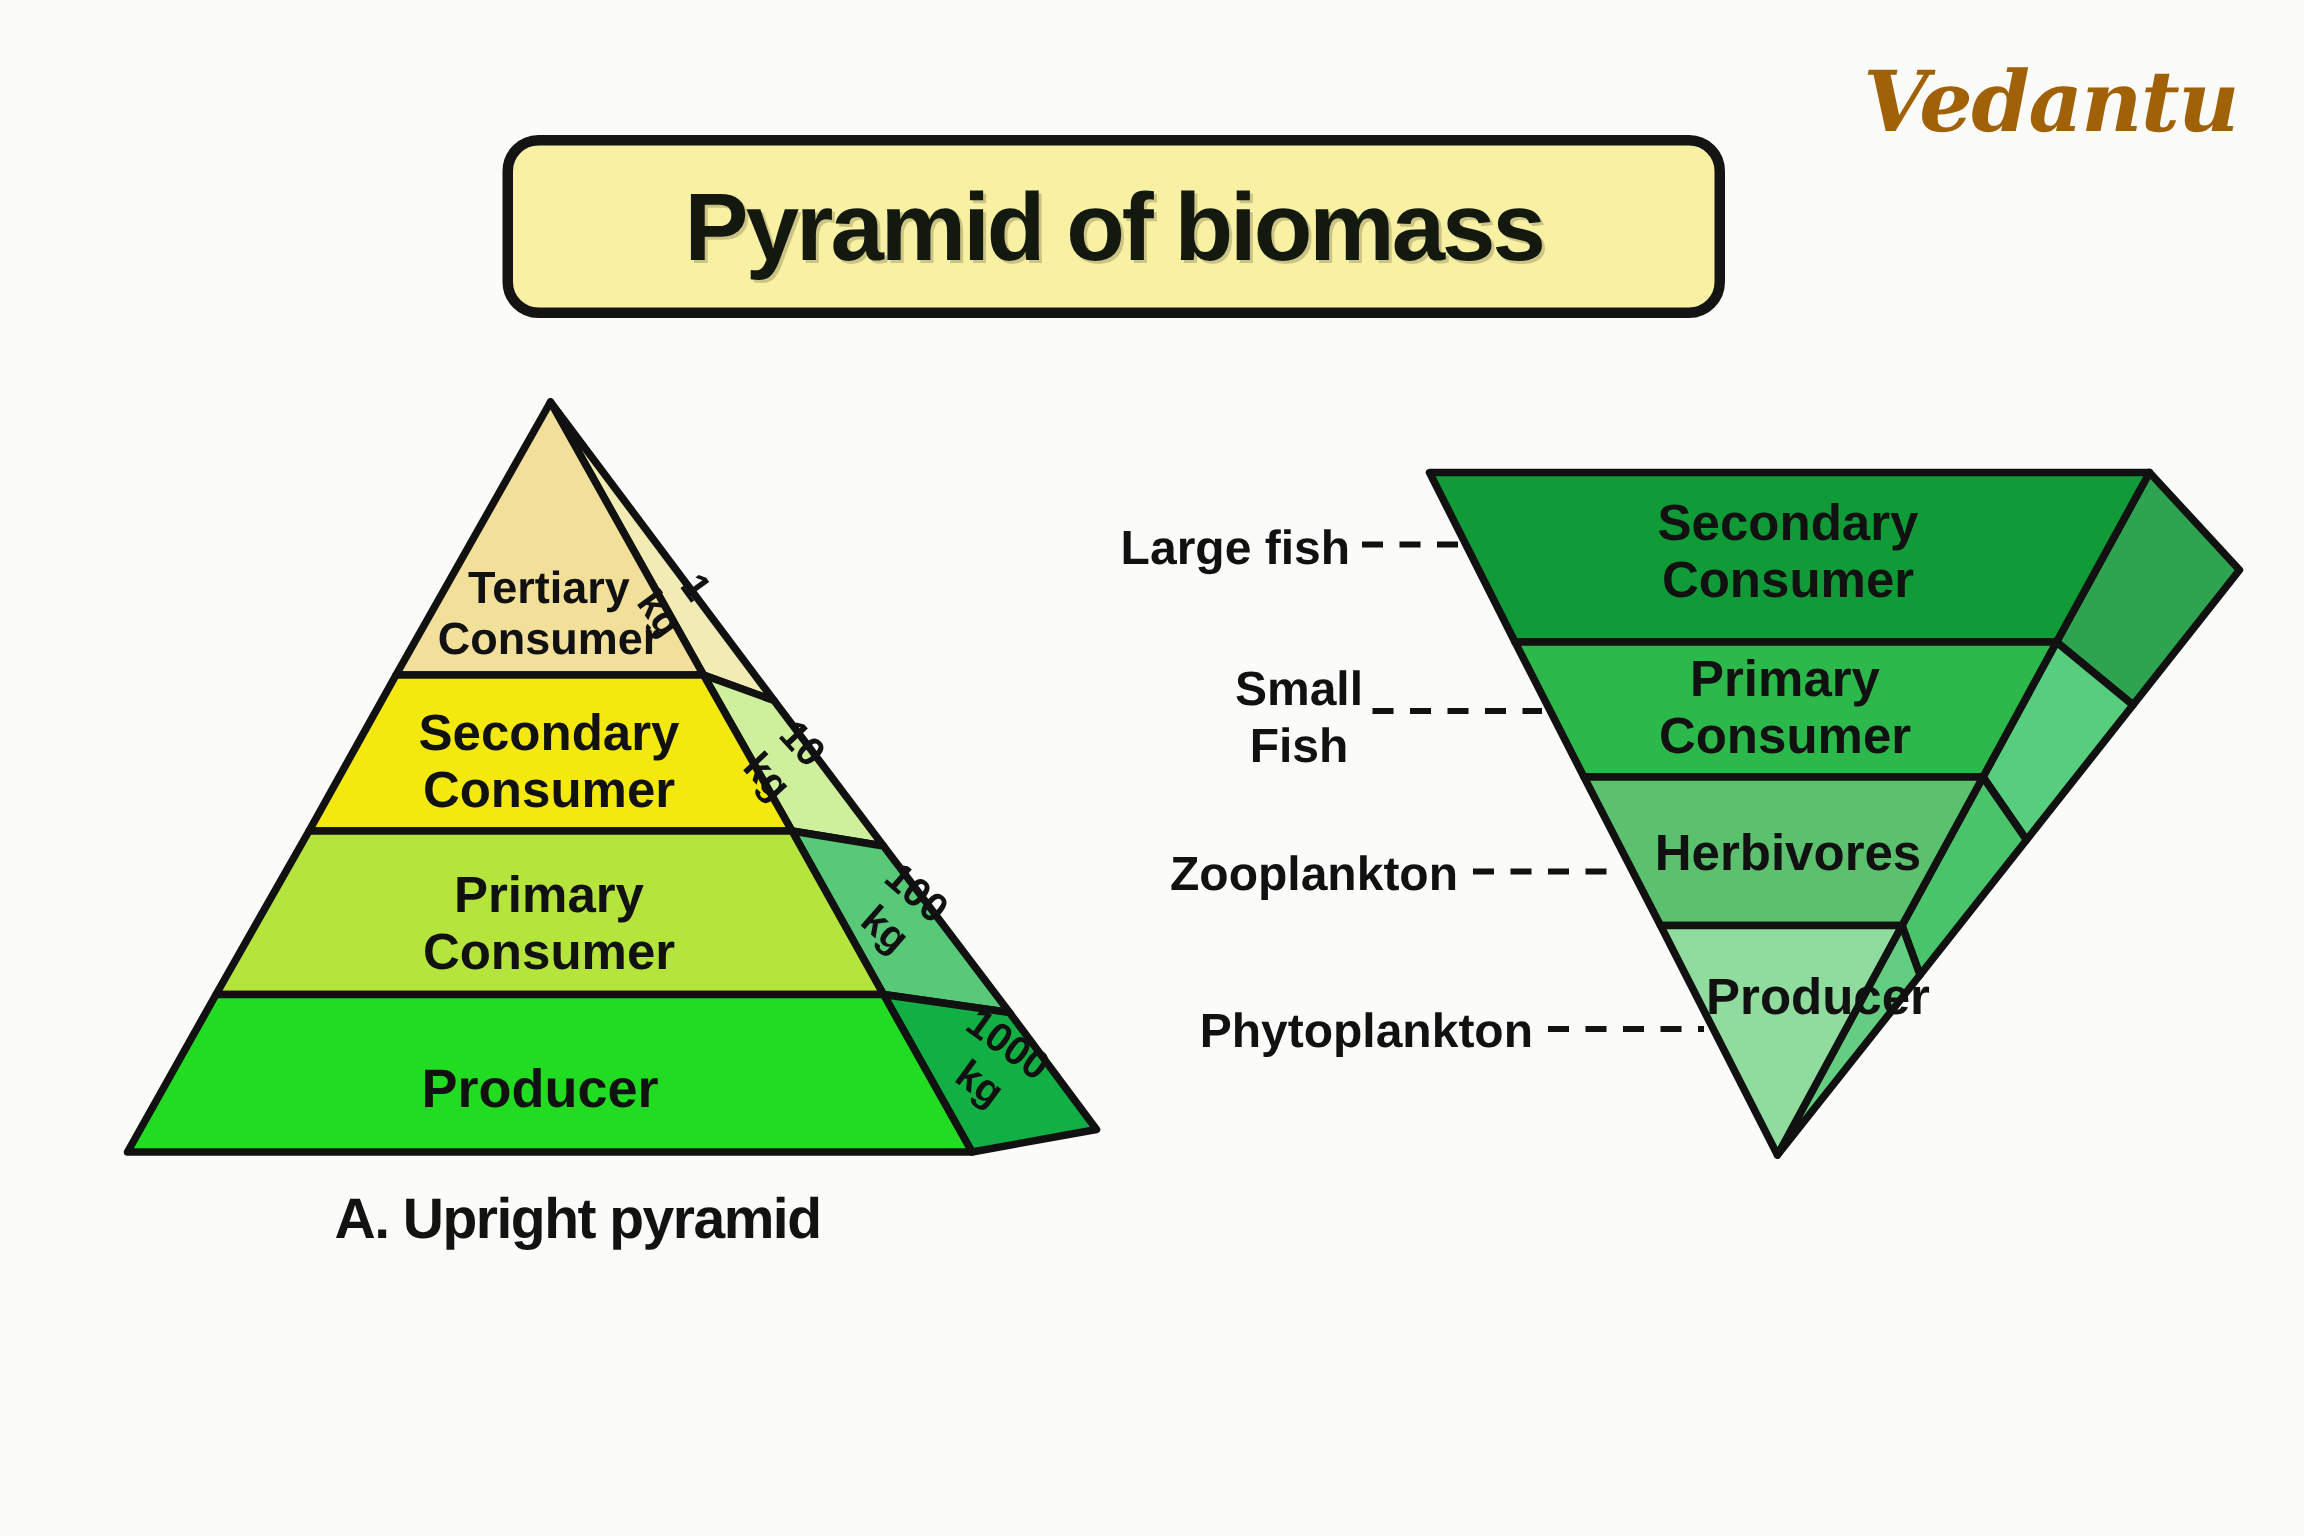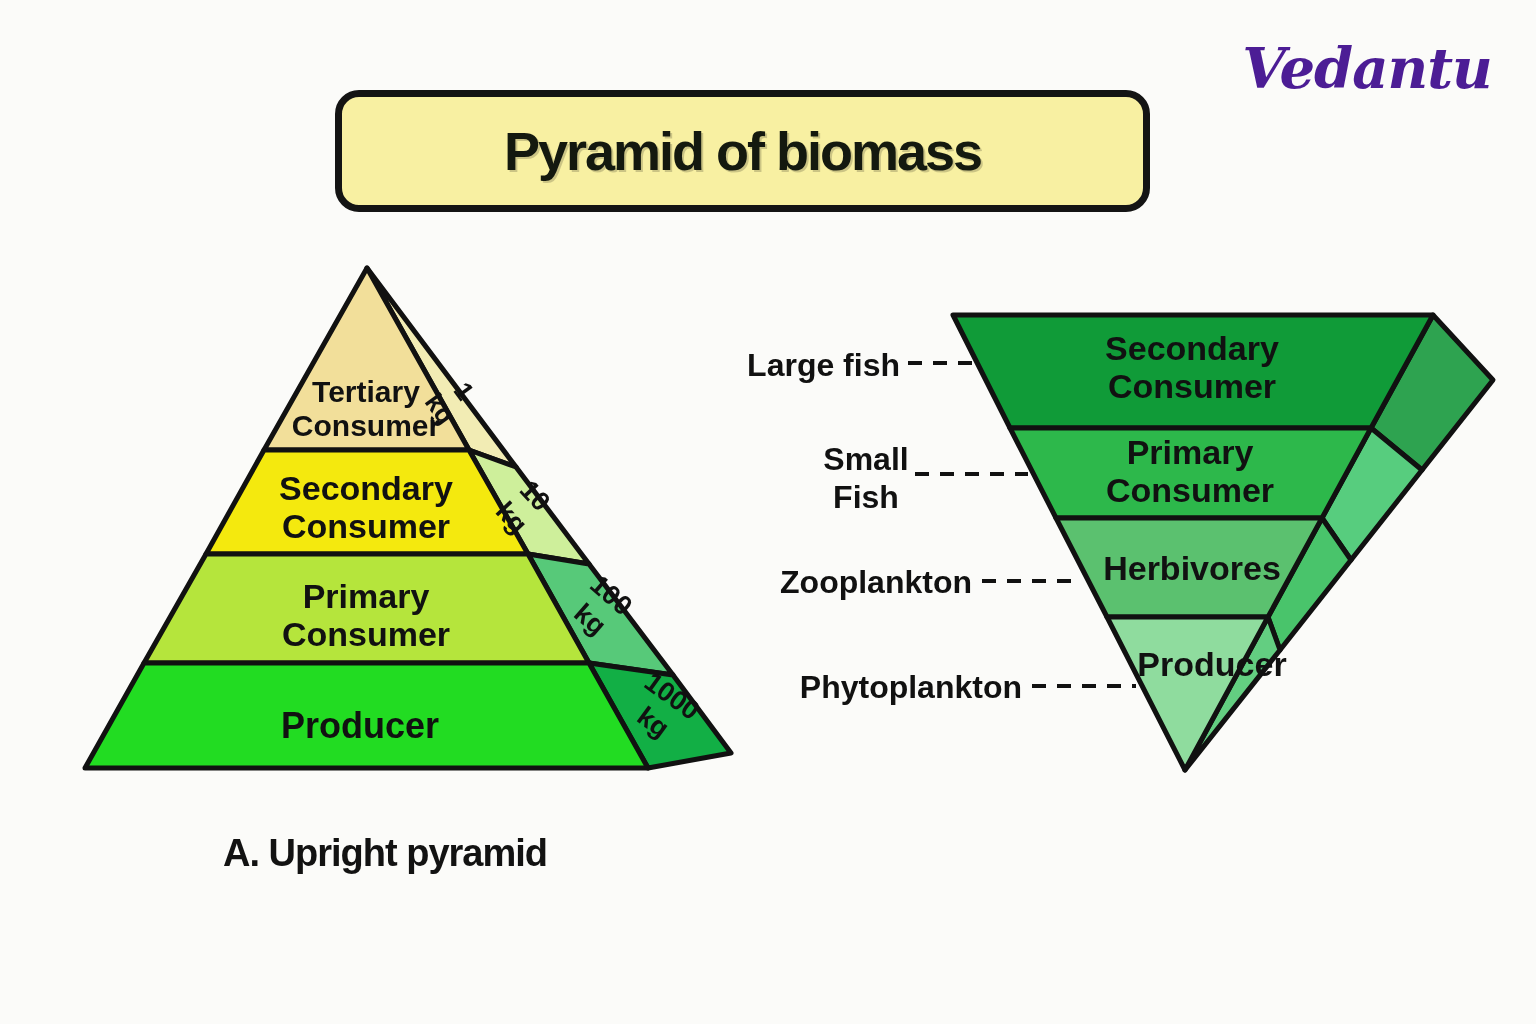--- a/index.html
+++ b/index.html
@@ -6,40 +6,40 @@
   body{font-family:"Liberation Sans",sans-serif;}
   #canvas{position:relative;width:1536px;height:1024px;background:#FBFBF9;overflow:hidden;}
 
   
   .title-box{
     position:absolute;left:335px;top:90px;width:815px;height:122px;
     background:#F8F0A2;border:7px solid #141414;border-radius:24px;
     box-sizing:border-box;display:flex;align-items:center;justify-content:center;
   }
   .title-box span{
-    font-size:54px;font-weight:bold;color:#14190f;letter-spacing:-2px;
+    font-size:64px;font-weight:bold;color:#14190f;letter-spacing:-2px;
     text-shadow:2px 2px 0 rgba(0,0,0,0.18);
   }
 
   
   .logo{position:absolute;right:34px;top:38px;width:270px;text-align:center;}
   .logo .brand{
     font-family:"DejaVu Serif",serif;font-style:italic;font-weight:bold;
-    font-size:56px;line-height:60px;color:#4c1d95;letter-spacing:-1px;
+    font-size:56px;line-height:60px;color:#a16207;letter-spacing:-1px;
   }
   .logo .tagline{
     font-size:22px;font-weight:bold;color:#F2691D;margin-top:2px;letter-spacing:0.5px;
   }
 
   
   .caption{
     position:absolute;font-size:38px;font-weight:bold;color:#121212;
     letter-spacing:-1px;white-space:nowrap;transform:translateX(-50%);
   }
-  .caption.a{left:385px;top:832px;}
+  .caption.a{left:385px;top:792px;}
   .caption.b{left:1152px;top:806px;}
 
   svg text{font-family:"Liberation Sans",sans-serif;font-weight:bold;fill:#111;}
   svg .front-label{text-anchor:middle;}
   svg .side-label{text-anchor:middle;}
   svg .red-label{text-anchor:end;}
   svg .red-label-mid{text-anchor:middle;}
 </style>
 </head>
 <body>

